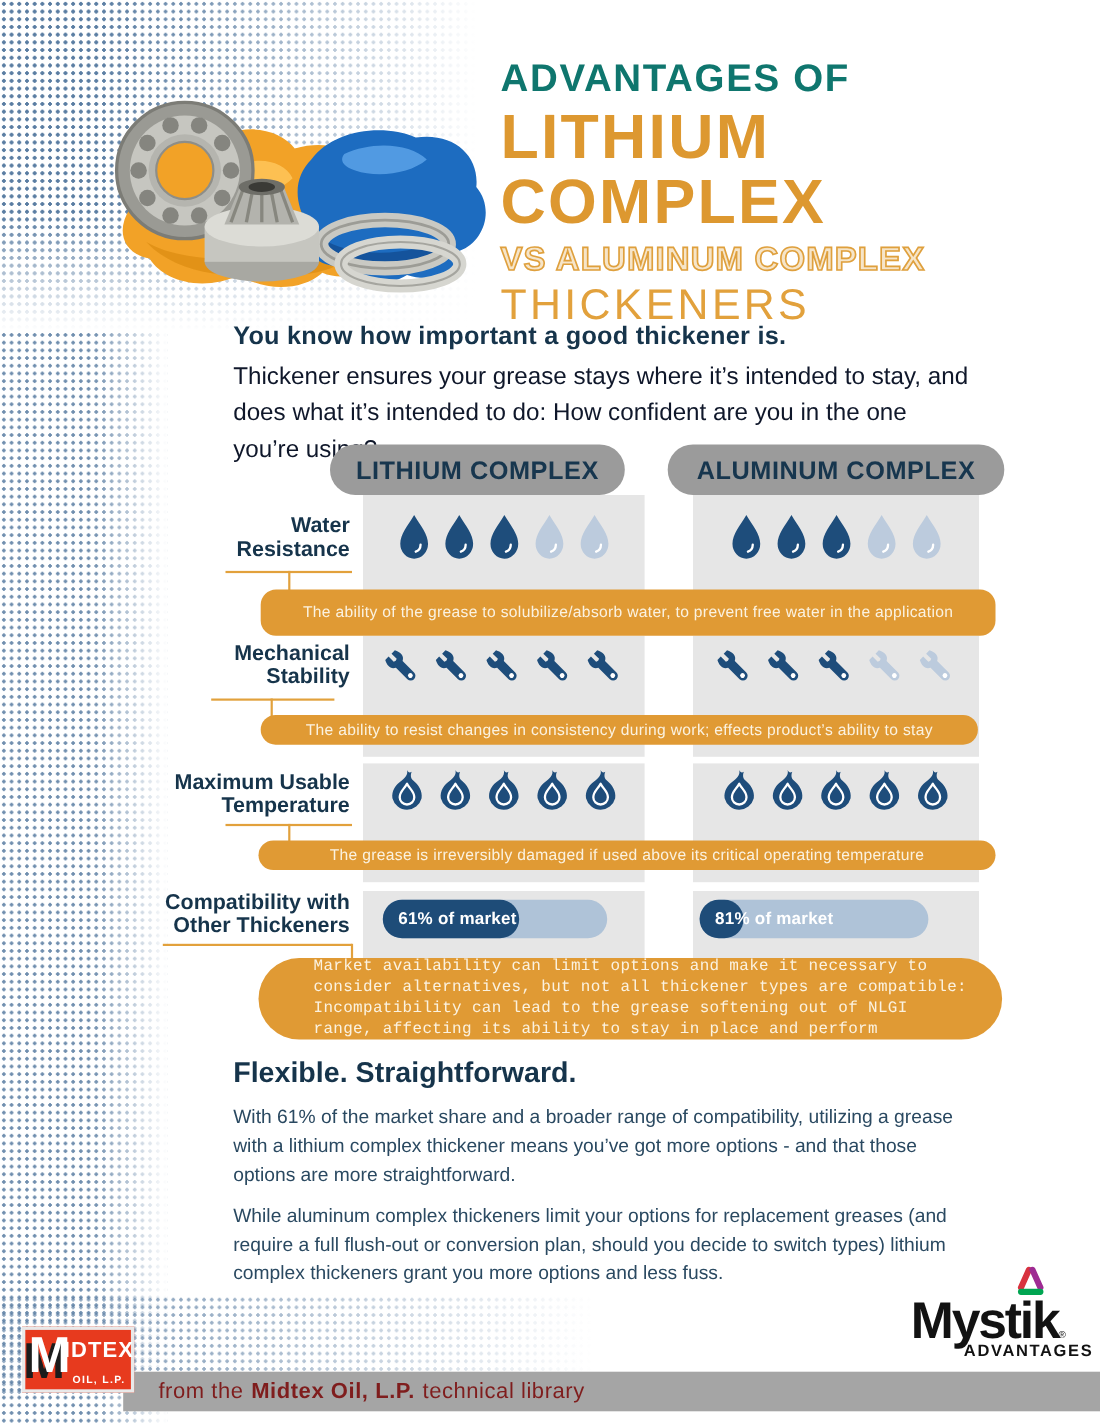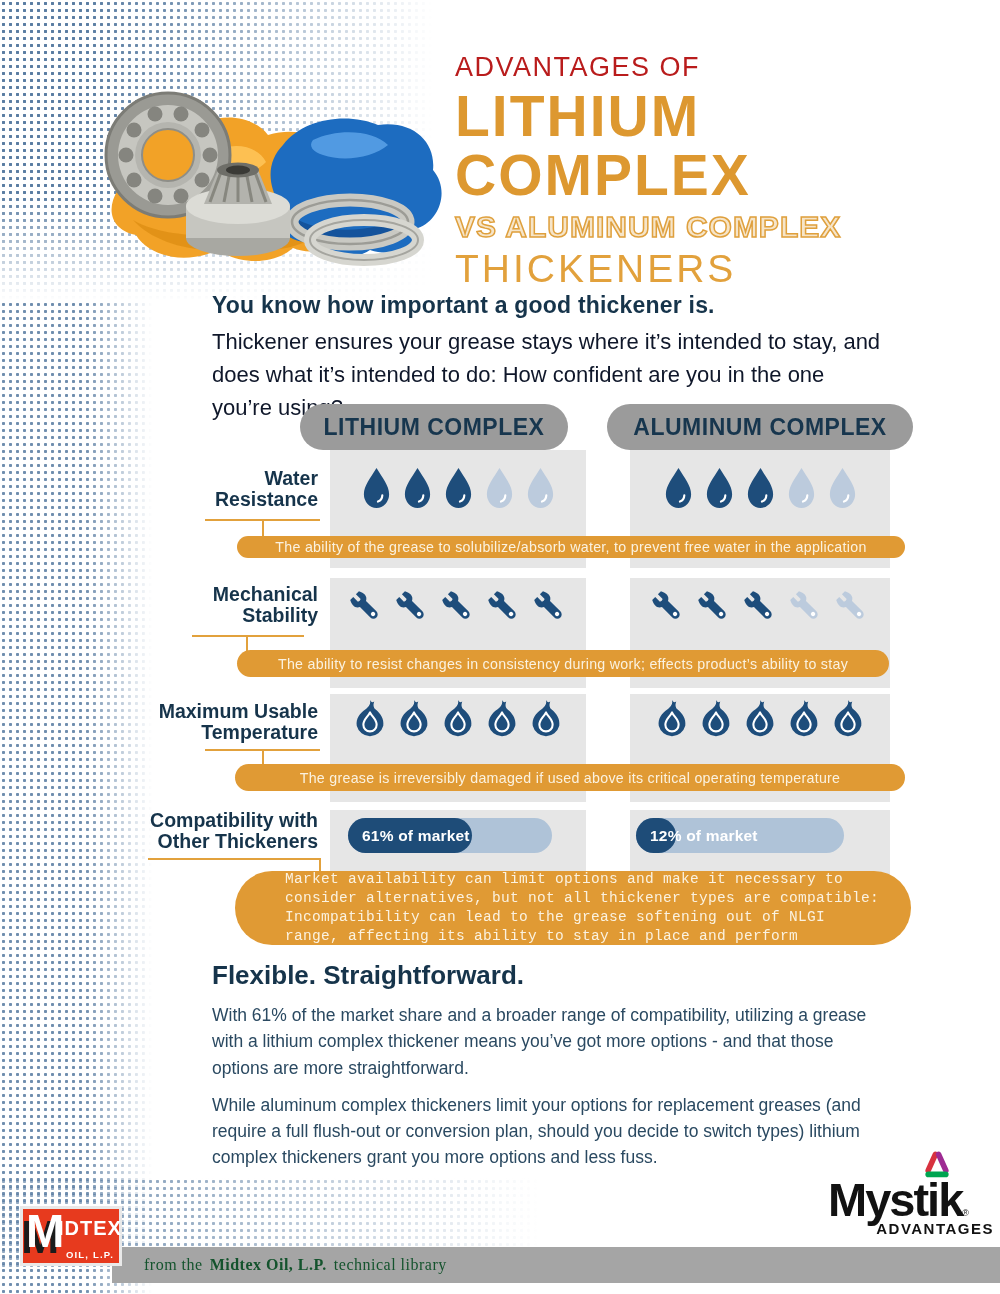--- a/index.html
+++ b/index.html
@@ -13,21 +13,21 @@
   .dots-left::after { background:linear-gradient(to right, rgba(255,255,255,0) 55%, #fff 100%); }
   .dots-top { left:0; top:0; width:470px; height:300px; }
   .dots-top::after { background:linear-gradient(to right, rgba(255,255,255,0) 35%, #fff 92%), linear-gradient(to bottom, rgba(255,255,255,0) 65%, #fff 100%); }
   .dots-footer { left:0; top:1178px; width:560px; height:92px; opacity:.75; }
   .dots-footer::after { background:linear-gradient(to right, rgba(255,255,255,0) 30%, #fff 96%); }
 
   .hero { position:absolute; left:88px; top:70px; width:356px; height:202px; }
 
   
   .title-block { position:absolute; left:455px; top:52px; width:480px; color:#E2A13C; }
-  .t1 { font-size:27px; font-weight:400; letter-spacing:1.5px; color:#b91c1c; }
+  .t1 { font-size:35px; font-weight:700; letter-spacing:1.5px; color:#0f766e; }
   .t2 { font-size:57px; font-weight:800; letter-spacing:2px; line-height:.92; color:#DD9830; margin-top:7px; }
   .t3 { font-size:30px; font-weight:700; letter-spacing:1px; margin-top:8px; color:rgba(224,160,60,.28); -webkit-text-stroke:1.5px #DFA03D; }
   .t4 { font-size:39px; font-weight:400; letter-spacing:3px; margin-top:3px; color:#E2A13C; }
 
   
   .intro { position:absolute; left:212px; top:292px; width:670px; }
   .intro h2 { font-size:23px; font-weight:800; color:#16344B; letter-spacing:.2px; }
   .intro p { margin-top:6px; font-size:22px; line-height:1.5; color:#0f172a; }
 
   
@@ -65,32 +65,32 @@
   .icon-dark { color:#1E4D7B; }
   .icon-light { color:#BCCBDD; }
 
   .bar { position:absolute; height:35px; border-radius:17.5px; background:#AFC3D8; top:818px; }
   .bar-li { left:348px; width:204px; }
   .bar-al { left:636px; width:208px; }
   .bar-fill { height:100%; border-radius:17.5px; background:#1E4C78; min-width:40px; }
   .bar-label { position:absolute; left:14px; top:0; line-height:35px; color:#fff; font-weight:700; font-size:15.5px; white-space:nowrap; letter-spacing:.2px; }
 
   .banner { position:absolute; background:#E09A34; color:#FBF2E0; border-radius:14px; font-size:14.2px; display:flex; align-items:center; justify-content:center; white-space:nowrap; letter-spacing:.3px; }
-  .b1 { left:237px; top:536px; width:668px; height:22px;text-align:right; }
+  .b1 { left:237px; top:536px; width:668px; height:42px;text-align:right; }
   .b2 { left:237px; top:650px; width:652px; height:27px; }
   .b3 { left:235px; top:764px; width:670px; height:27px; }
   .b4 { left:235px; top:871px; width:676px; height:74px; border-radius:37px; white-space:normal; font-size:14.5px; line-height:1.3; padding:0 30px 0 50px; justify-content:flex-start; text-align:left;font-family:Liberation Mono, monospace; }
 
   
   .conclusion { position:absolute; left:212px; top:960px; width:676px; }
   .conclusion h2 { font-size:26px; font-weight:800; color:#16344B; }
   .conclusion p { margin-top:11px; font-size:17.5px; line-height:1.5; color:#2A4961; }
 
   
-  .footer-bar { position:absolute; left:112px; right:0; top:1247px; height:36px; background:#A5A5A5; color:#14532d; font-size:16px; display:flex; align-items:center; gap:7px; padding-left:32px; letter-spacing:.5px;font-family:Liberation Serif, serif; }
+  .footer-bar { position:absolute; left:112px; right:0; top:1247px; height:36px; background:#A5A5A5; color:#7f1d1d; font-size:20px; display:flex; align-items:center; gap:7px; padding-left:32px; letter-spacing:.5px; }
   .footer-bar .light { font-weight:300; }
   .footer-bar .bold { font-weight:700; }
 
   .midtex { position:absolute; left:20px; top:1206px; width:102px; height:60px; background:#E73A1E; border:3px solid #E9E9E9; }
   .midtex .m { position:absolute; left:3px; top:-3px; font-size:46px; font-weight:900; color:#fff; text-shadow:-5px 6px 0 #1B1B1B; line-height:1.1; }
   .midtex .idtex { position:absolute; left:35px; top:8px; font-size:20px; font-weight:800; color:#fff; letter-spacing:1px; }
   .midtex .oil { position:absolute; right:5px; bottom:3px; font-size:9.5px; font-weight:700; color:#fff; letter-spacing:1.2px; }
 
   .mystik { position:absolute; left:828px; top:1148px; width:168px; }
   .mystik .swirl { position:absolute; left:92px; top:0; }
@@ -413,21 +413,21 @@
           </svg>
         </span>
       </div>
 
     <div class="bar bar-li">
       <div class="bar-fill" style="width: 61%;"></div>
       <span class="bar-label">61% of market</span>
     </div>
     <div class="bar bar-al">
       <div class="bar-fill" style="width: 12%;"></div>
-      <span class="bar-label">12% of market</span>
+      <span class="bar-label">81% of market</span>
     </div>
 
     <div class="banner b1">The ability of the grease to solubilize/absorb water, to prevent free water in the application</div>
     <div class="banner b2">The ability to resist changes in consistency during work; effects product’s ability to stay</div>
     <div class="banner b3">The grease is irreversibly damaged if used above its critical operating temperature</div>
     <div class="banner b4">Market availability can limit options and make it necessary to consider alternatives, but not all thickener types are compatible: Incompatibility can lead to the grease softening out of NLGI range, affecting its ability to stay in place and perform</div>
   </section>
 
   <section class="conclusion">
     <h2>Flexible. Straightforward.</h2>

